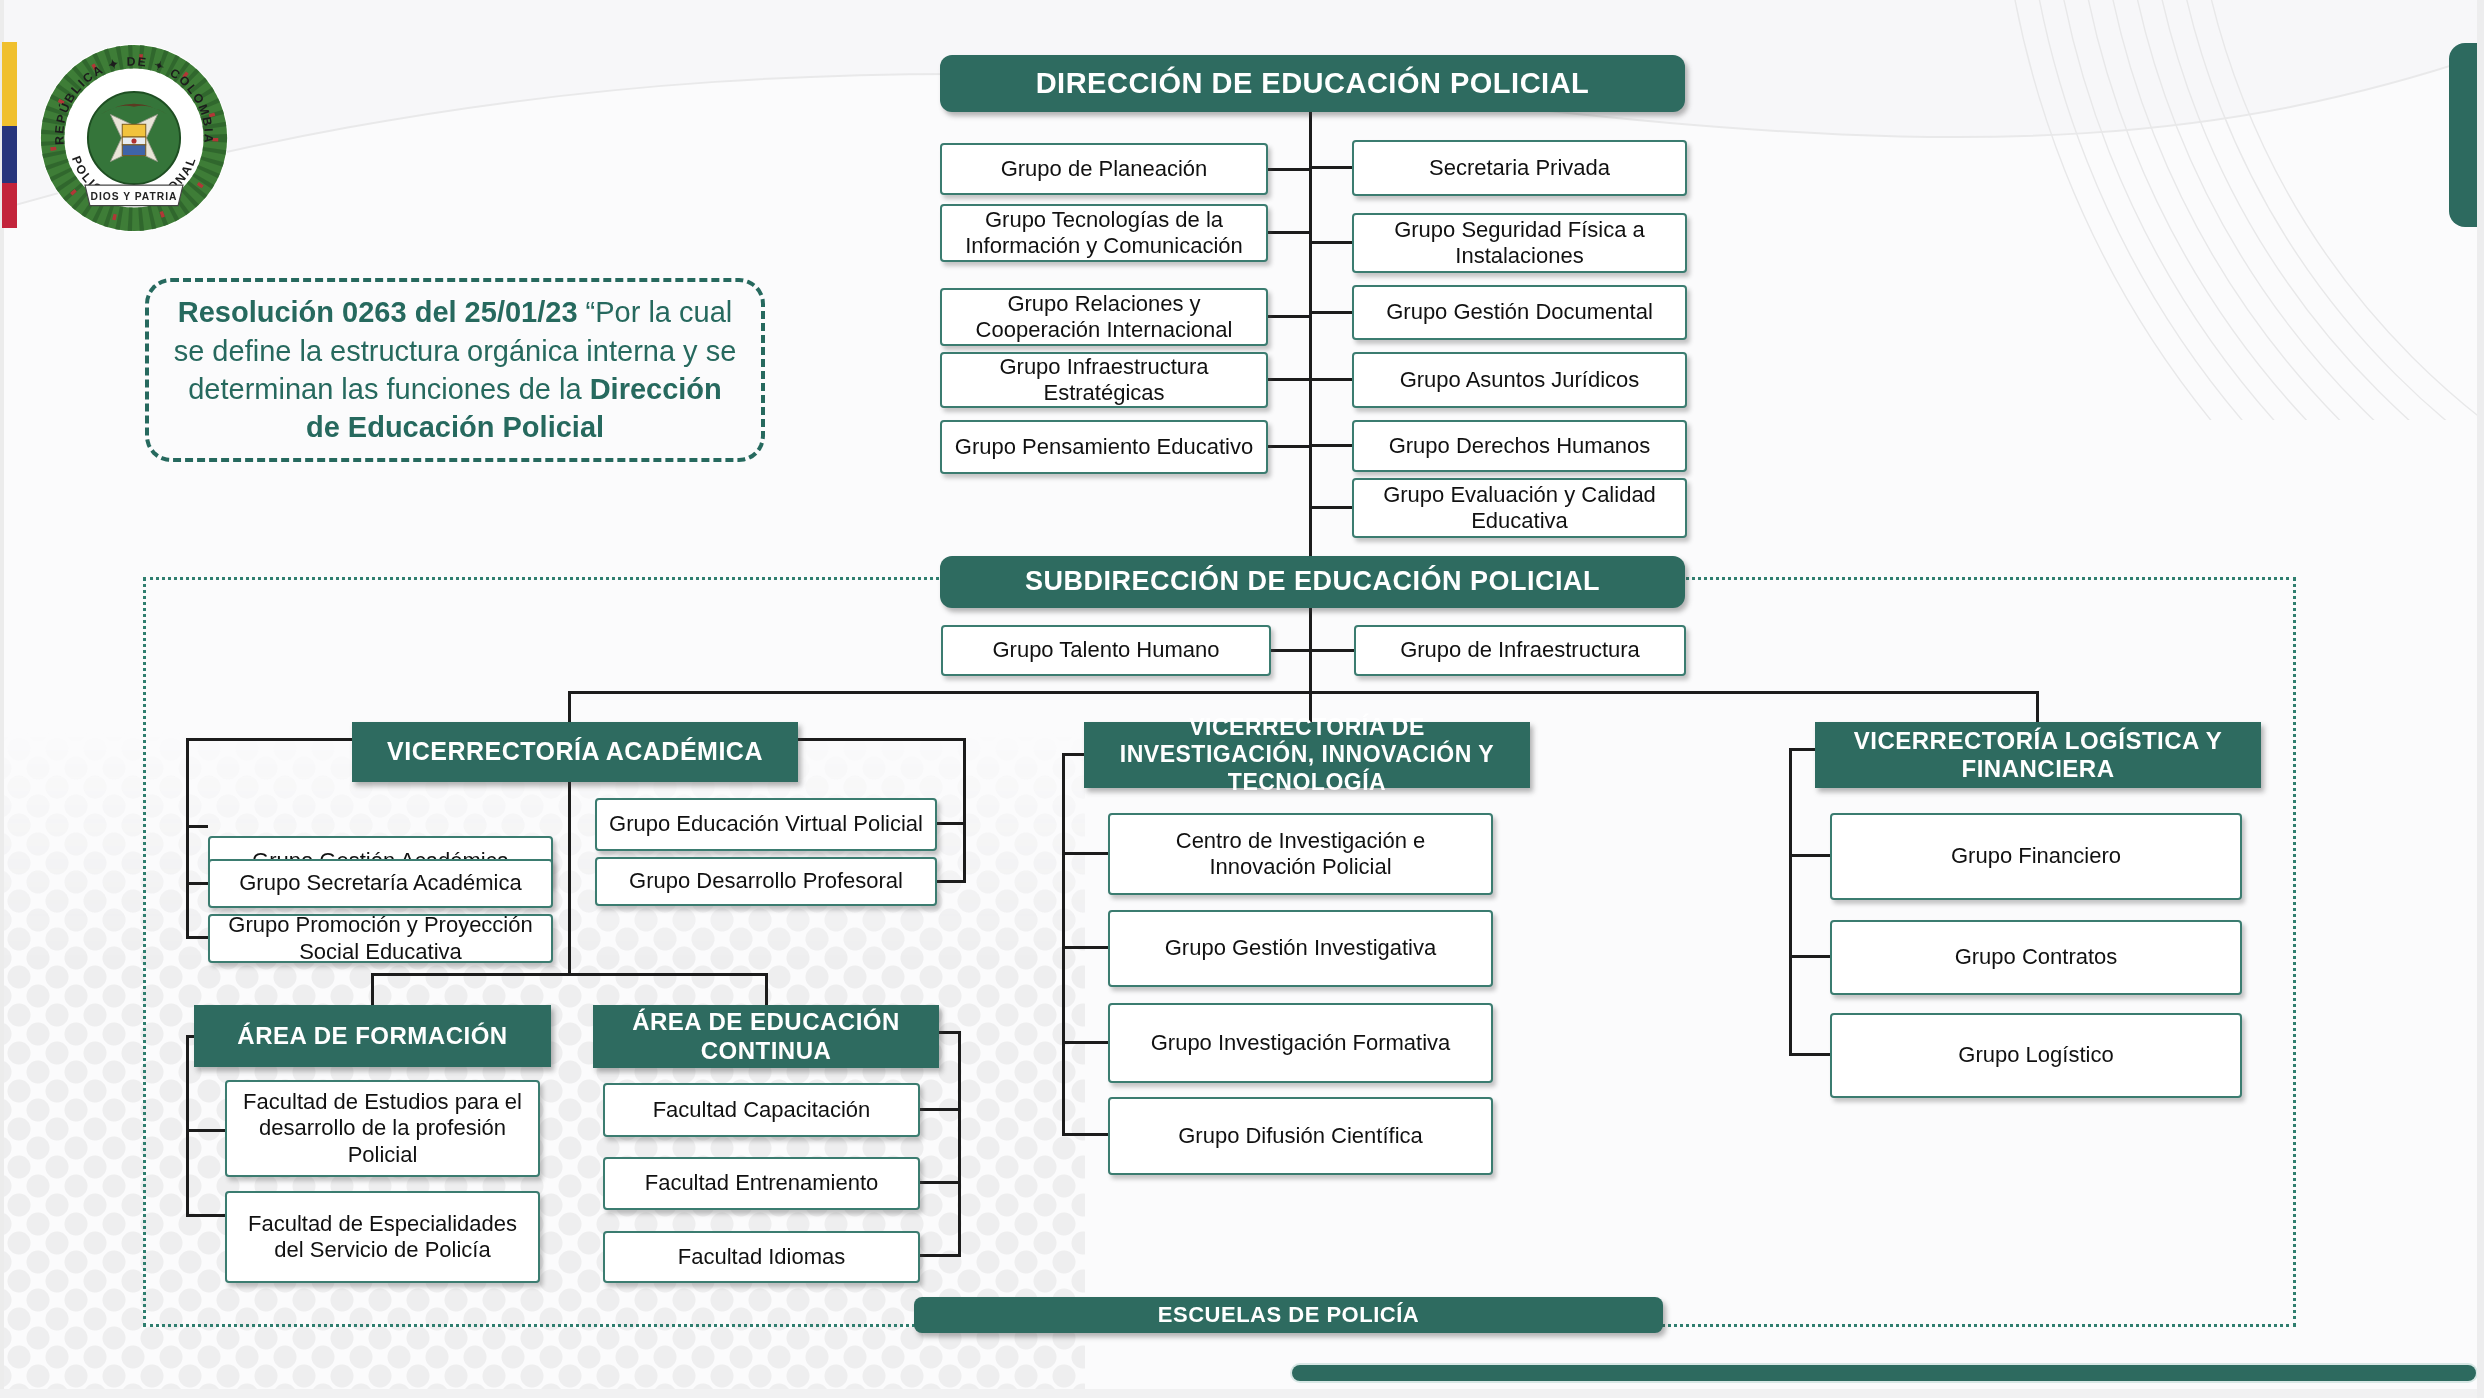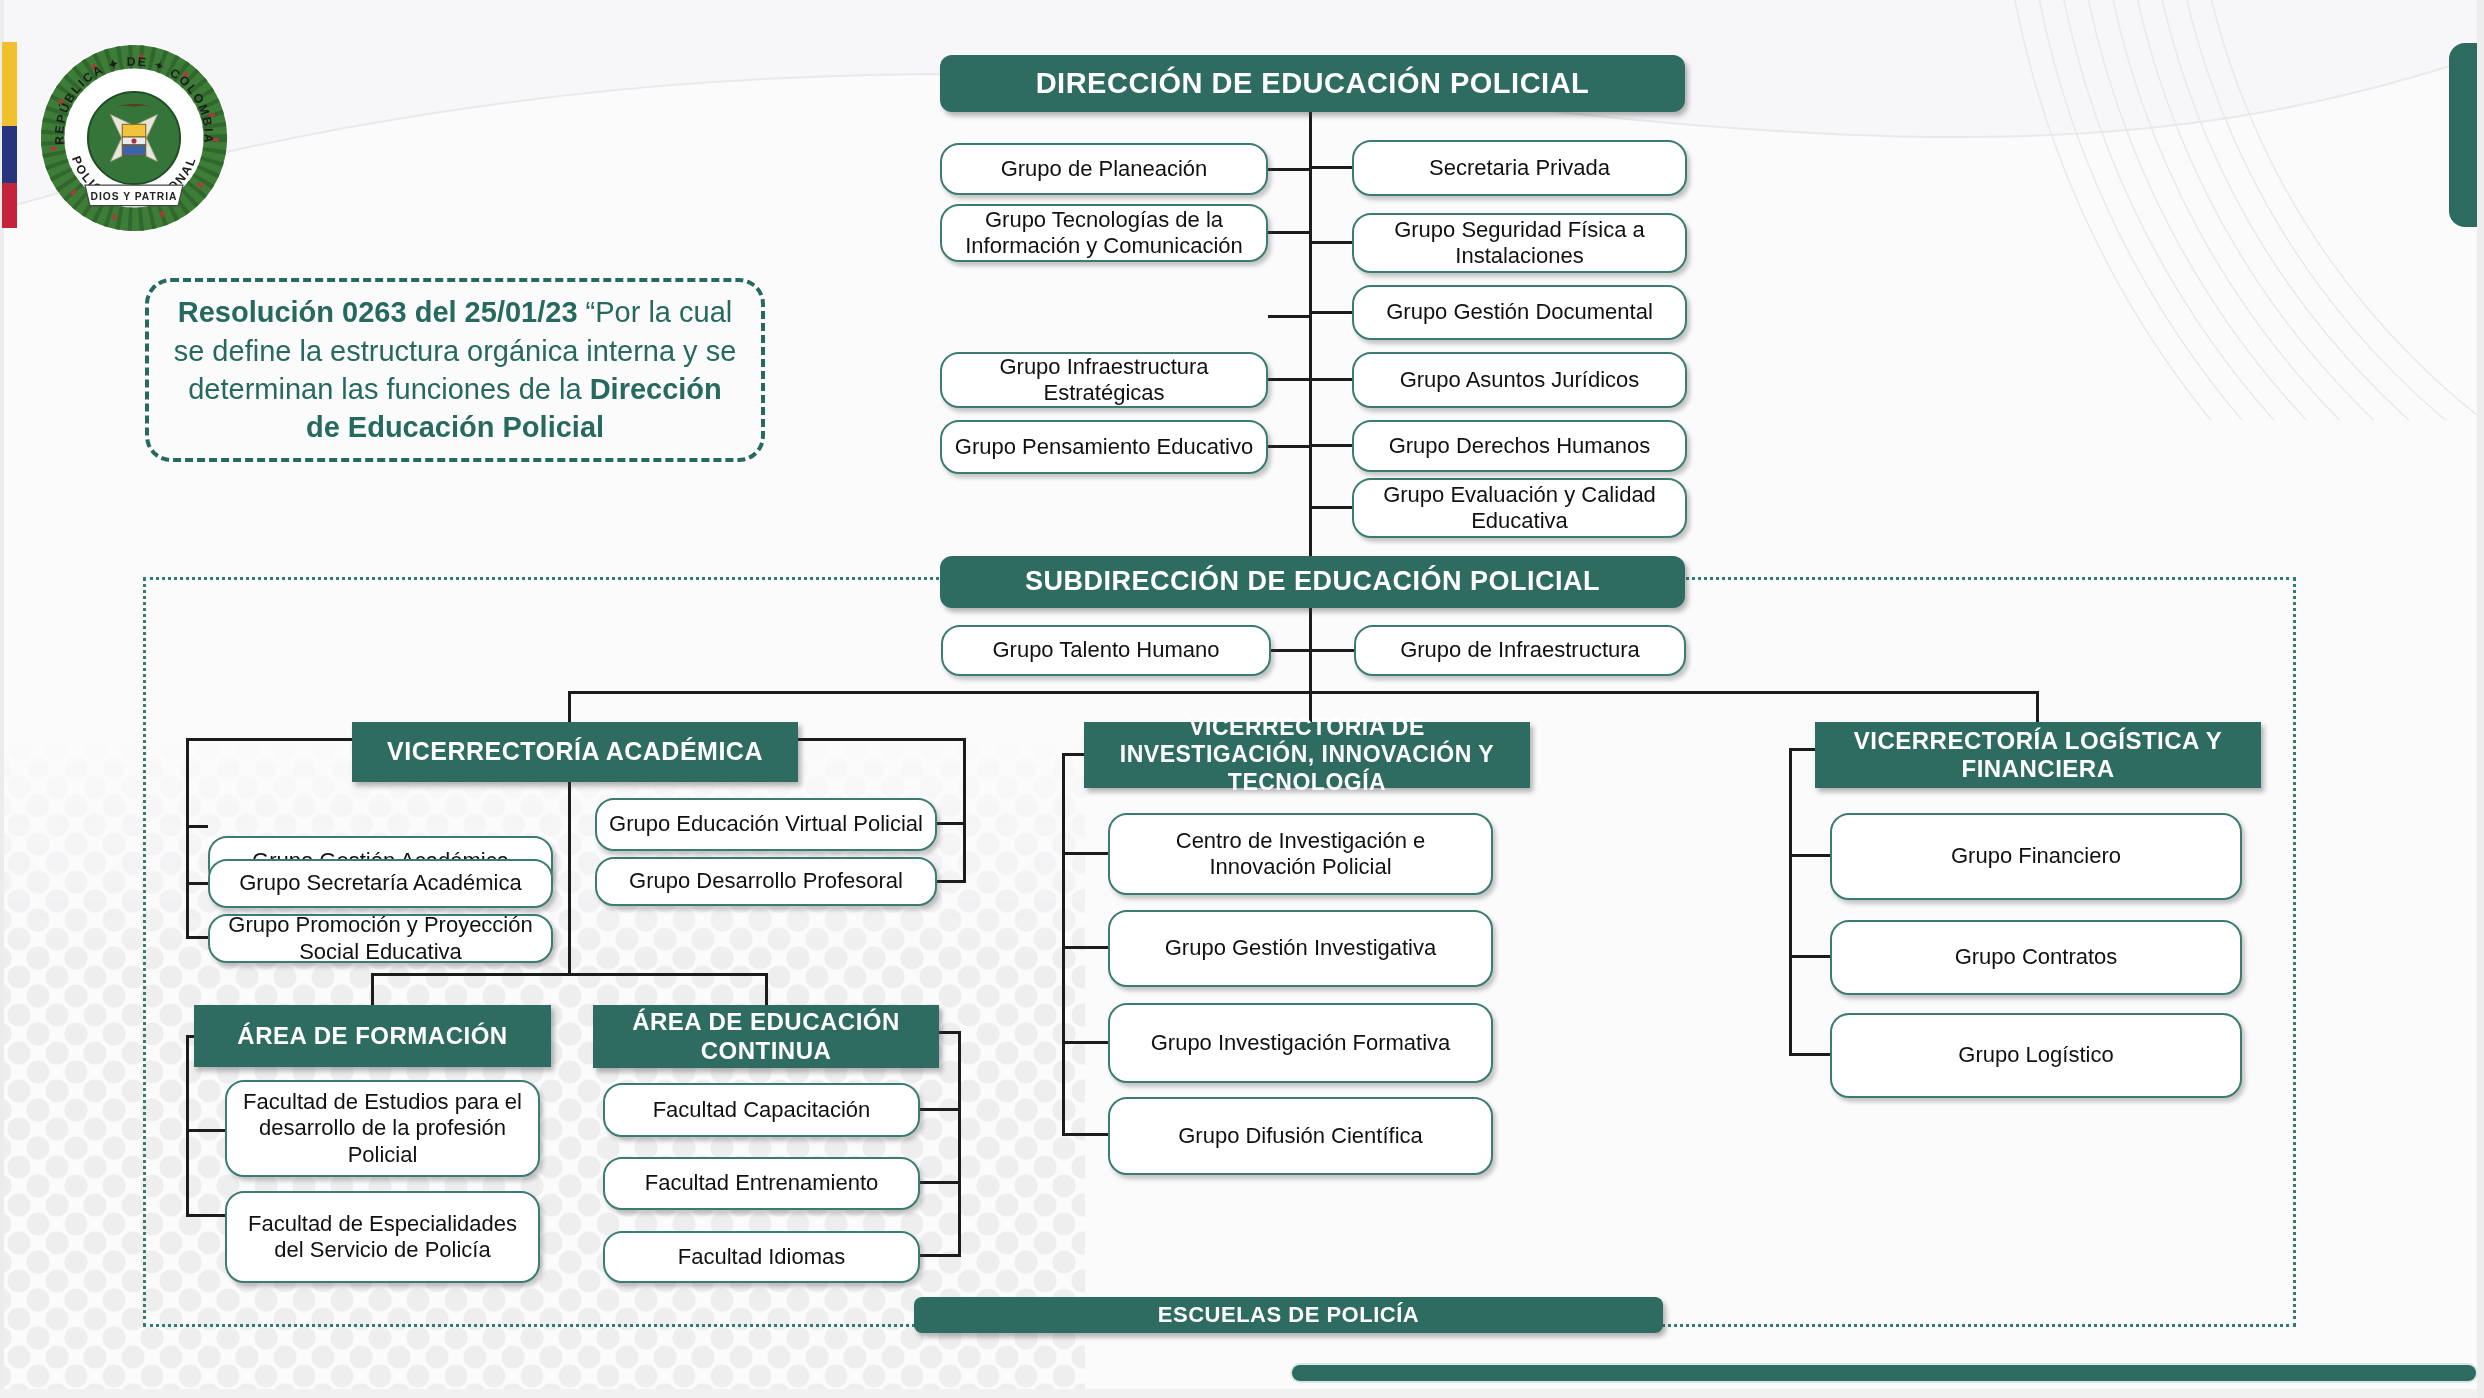--- a/index.html
+++ b/index.html
@@ -27,21 +27,21 @@
   .note{position:absolute;left:145px;top:278px;width:620px;height:184px;border:4px dashed #26695e;
         border-radius:26px;display:flex;align-items:center;justify-content:center;z-index:3;
         color:#26695e;font-size:29px;line-height:1.32;text-align:center;padding:6px 22px;box-sizing:border-box;}
   .note b{font-weight:bold;}
   .ln{position:absolute;background:#1c1c1c;z-index:2;}
   .h{height:3px;} .v{width:3px;}
   .hd{position:absolute;background:#2e6b60;color:#fff;font-weight:bold;display:flex;align-items:center;
       justify-content:center;text-align:center;z-index:3;letter-spacing:.5px;line-height:1.18;
       box-shadow:3px 4px 5px rgba(60,60,60,.38);padding:2px 8px;box-sizing:border-box;}
   .hd.round{border-radius:12px;}
-  .bx{position:absolute;background:#fff;border:2.5px solid #3b7c70;border-radius:19px;color:#111;
+  .bx{position:absolute;background:#fff;border:2.5px solid #3b7c70;border-radius:4px;color:#111;
       font-size:22px;line-height:1.2;display:flex;align-items:center;justify-content:center;
       text-align:center;z-index:3;box-shadow:3px 4px 4px rgba(80,80,80,.32);padding:20px 10px;box-sizing:border-box;}
   .emblem{position:absolute;left:36px;top:40px;z-index:3;}
 </style>
 </head>
 <body>
 
 <div class="stage">
 
   <svg class="decor" width="2484" height="420" viewBox="0 0 2484 420">
@@ -169,20 +169,21 @@
   <div class="hd round" style="left:940px;top:556px;width:745px;height:52px;font-size:27px">SUBDIRECCIÓN DE EDUCACIÓN POLICIAL</div>
   <div class="hd" style="left:352px;top:722px;width:446px;height:60px;font-size:25px">VICERRECTORÍA ACADÉMICA</div>
   <div class="hd" style="left:1084px;top:722px;width:446px;height:66px;font-size:23px">VICERRECTORÍA DE INVESTIGACIÓN, INNOVACIÓN Y TECNOLOGÍA</div>
   <div class="hd" style="left:1815px;top:722px;width:446px;height:66px;font-size:24px">VICERRECTORÍA LOGÍSTICA Y FINANCIERA</div>
   <div class="hd" style="left:593px;top:1005px;width:346px;height:63px;font-size:24px">ÁREA DE EDUCACIÓN CONTINUA</div>
   <div class="hd" style="left:194px;top:1005px;width:357px;height:62px;font-size:24px">ÁREA DE FORMACIÓN</div>
   <div class="hd round" style="left:914px;top:1297px;width:749px;height:36px;font-size:22px;border-radius:8px">ESCUELAS DE POLICÍA</div>
 
   <div class="bx" style="left:940px;top:143px;width:328px;height:52px">Grupo de Planeación</div>
   <div class="bx" style="left:940px;top:204px;width:328px;height:58px">Grupo Tecnologías de la Información y Comunicación</div>
+  <div class="bx" style="left:940px;top:288px;width:328px;height:58px">Grupo Relaciones y Cooperación Internacional</div>
   <div class="bx" style="left:940px;top:352px;width:328px;height:56px">Grupo Infraestructura Estratégicas</div>
   <div class="bx" style="left:940px;top:420px;width:328px;height:54px">Grupo Pensamiento Educativo</div>
   <div class="bx" style="left:1352px;top:140px;width:335px;height:56px">Secretaria Privada</div>
   <div class="bx" style="left:1352px;top:213px;width:335px;height:60px">Grupo Seguridad Física a Instalaciones</div>
   <div class="bx" style="left:1352px;top:285px;width:335px;height:55px">Grupo Gestión Documental</div>
   <div class="bx" style="left:1352px;top:352px;width:335px;height:56px">Grupo Asuntos Jurídicos</div>
   <div class="bx" style="left:1352px;top:420px;width:335px;height:52px">Grupo Derechos Humanos</div>
   <div class="bx" style="left:1352px;top:478px;width:335px;height:60px">Grupo Evaluación y Calidad Educativa</div>
 
   <div class="bx" style="left:941px;top:625px;width:330px;height:51px">Grupo Talento Humano</div>

